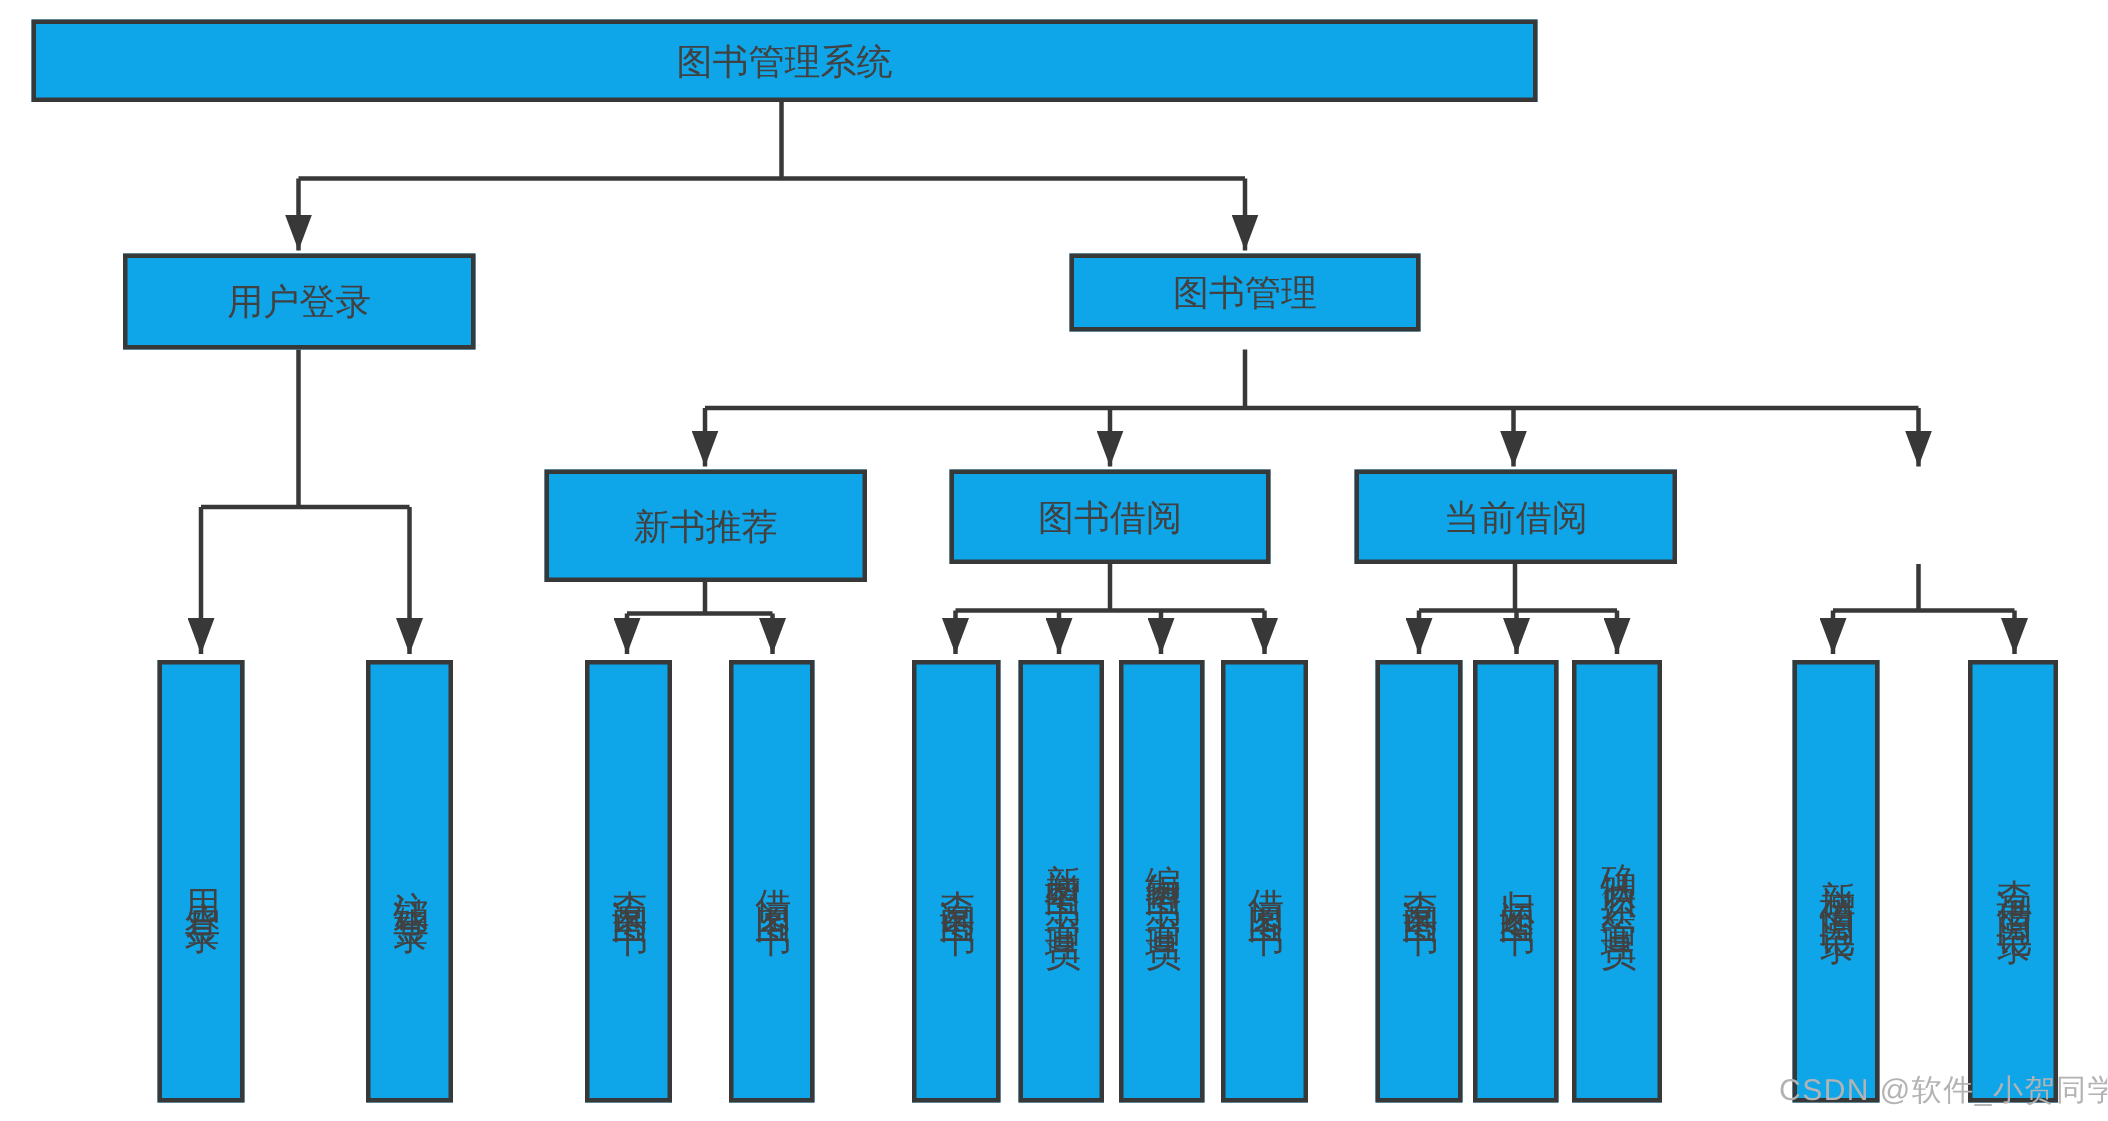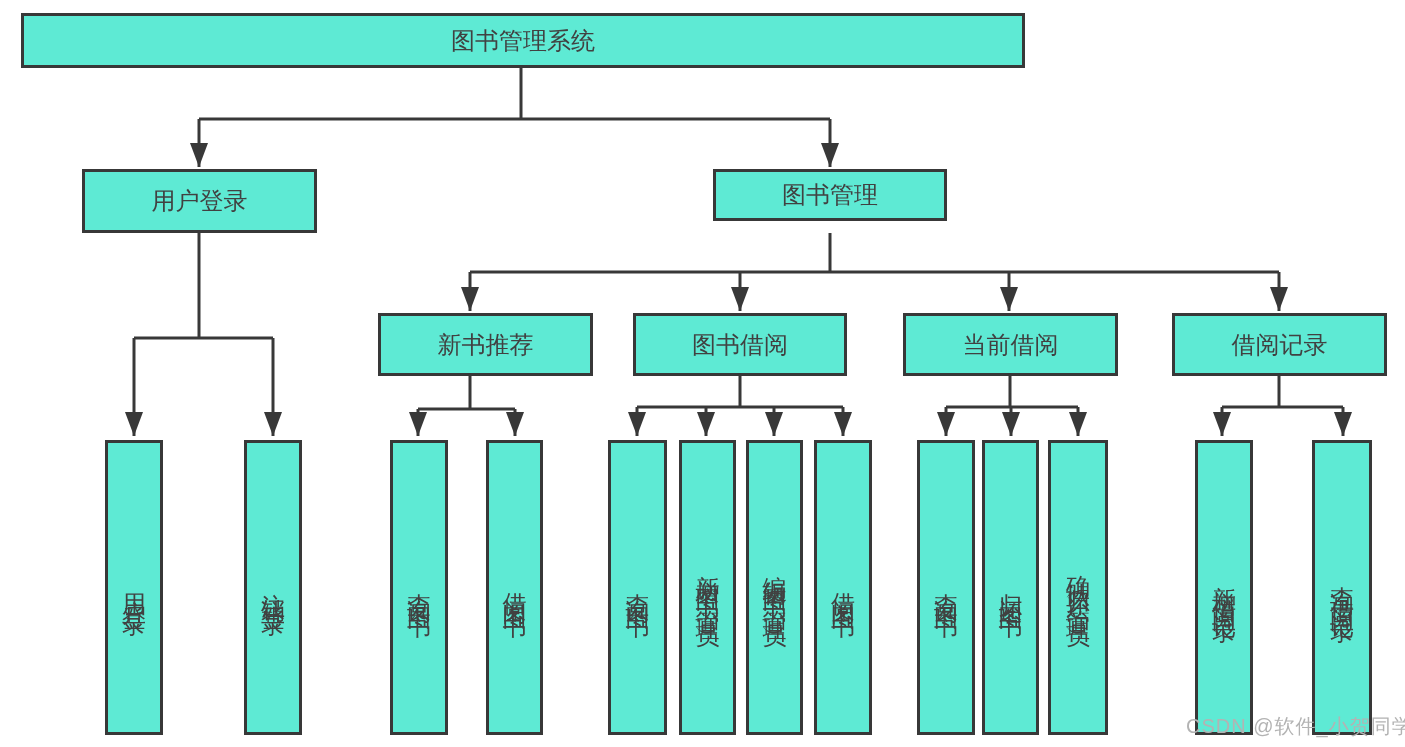--- a/index.html
+++ b/index.html
@@ -16,21 +16,21 @@
     overflow:hidden;
     font-family:"Liberation Sans","DejaVu Sans",sans-serif;
   }
   svg.wires{position:absolute;left:0;top:0;z-index:1;}
   svg.wires line, svg.wires path{stroke:var(--line);stroke-width:3;fill:none;}
   svg.wires .ah{fill:var(--line);stroke:none;}
   .box{
     position:absolute;
     box-sizing:border-box;
     border:3px solid var(--line);
-    background:#5eead4;
+    background:#0ea5e9;
     display:flex;
     align-items:center;
     justify-content:center;
     color:var(--text);
     font-size:24px;
     z-index:2;
     text-align:center;
   }
   .box.v span{
     writing-mode:vertical-rl;
@@ -99,31 +99,28 @@
     <span>图书管理系统</span>
   </div>
 
   <div class="box" style="left:82px;top:169px;width:235px;height:64px">
     <span>用户登录</span>
   </div>
   <div class="box" style="left:713px;top:169px;width:234px;height:52px">
     <span>图书管理</span>
   </div>
 
-  <div class="box" style="left:378px;top:313px;width:215px;height:63px">
+  <div class="box" style="left:363px;top:313px;width:215px;height:75px">
     <span>新书推荐</span>
   </div>
   <div class="box" style="left:633px;top:313px;width:214px;height:63px">
     <span>图书借阅</span>
   </div>
   <div class="box" style="left:903px;top:313px;width:215px;height:63px">
     <span>当前借阅</span>
-  </div>
-  <div class="box" style="left:1172px;top:313px;width:215px;height:63px">
-    <span>借阅记录</span>
   </div>
 
   <div class="box v" style="left:105px;top:440px;width:58px;height:295px">
     <span>用户登录</span>
   </div>
   <div class="box v" style="left:244px;top:440px;width:58px;height:295px">
     <span>注销登录</span>
   </div>
 
   <div class="box v" style="left:390px;top:440px;width:58px;height:295px">

